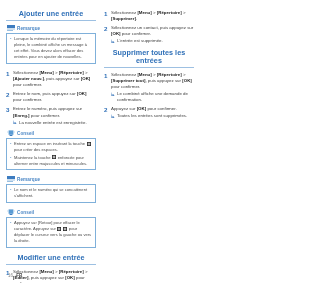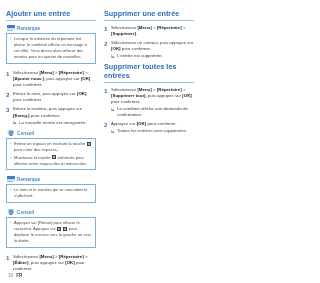--- a/index.html
+++ b/index.html
@@ -36,20 +36,21 @@
   
   .section-title {
     color: #2e6fb7;
     font-size: 7.2px;
     font-weight: bold;
     letter-spacing: 0.05px;
     padding-bottom: 1.6px;
     border-bottom: 0.8px solid #9dc0e2;
     margin-bottom: 4px;
     line-height: 1.15;
+    text-align: center;
   }
   .section-title.spaced {
   }
 
   
   .steps {
     margin: 0 0 4px 0;
   }
   .step {
     display: flex;
@@ -290,31 +291,31 @@
                       <rect x="0.8" y="0.8" width="1" height="1" fill="#ffffff"></rect>
                       <rect x="2.2" y="0.8" width="1" height="1" fill="#ffffff"></rect>
                       <rect x="0.8" y="2.2" width="1" height="1" fill="#ffffff"></rect>
                       <rect x="2.2" y="2.2" width="1" height="1" fill="#ffffff"></rect>
                     </svg></span> pour déplacer le curseur vers la gauche ou vers la droite.</span>
               </div>
             </div>
           </div>
         </div>
         <div class="section">
+          <div class="section-title spaced">Modifier une entrée</div>
           <div class="steps">
             <div class="step">
               <span class="step-num">1</span>
               <span class="step-body">Sélectionnez <b>[Menu]</b> &gt; <b>[Répertoire]</b> &gt; <b>[Éditer]</b>, puis appuyez sur <b>[OK]</b> pour confirmer.</span>
             </div>
           </div>
         </div>
       </div>
     <div class="col" id="col-right">
         <div class="section">
-          <div class="section-title">Supprimer une entrée</div>
           <div class="steps">
             <div class="step">
               <span class="step-num">1</span>
               <span class="step-body">Sélectionnez <b>[Menu]</b> &gt; <b>[Répertoire]</b> &gt; <b>[Supprimer]</b>.</span>
             </div>
             <div class="step">
               <span class="step-num">2</span>
               <span class="step-body">Sélectionnez un contact, puis appuyez sur <b>[OK]</b> pour confirmer.<div class="result">
                   <span class="arrow-icon">
                     <svg width="5" height="4" viewBox="0 0 5 4">

